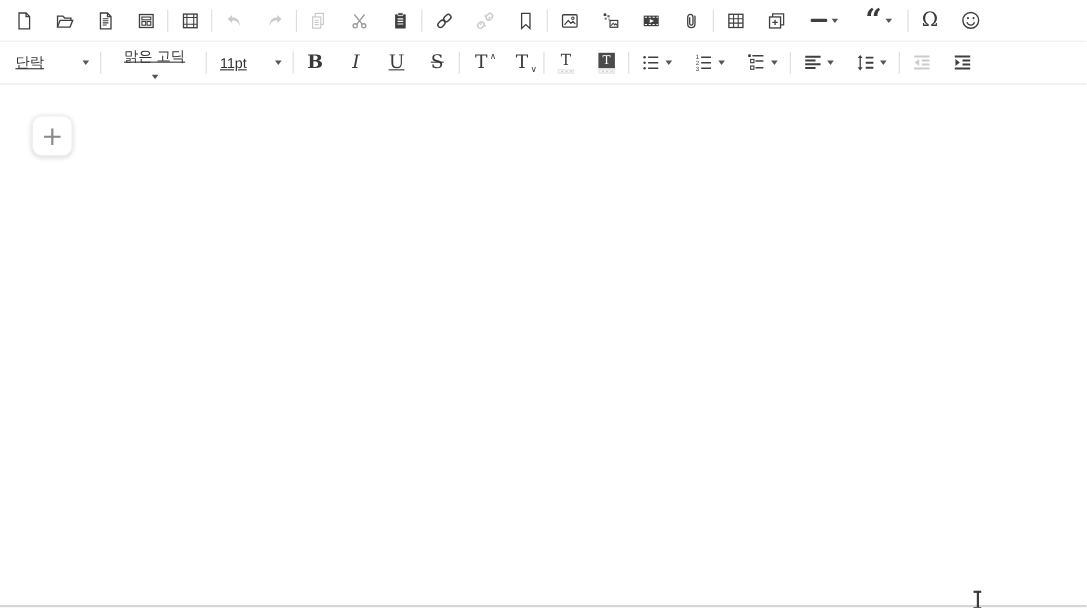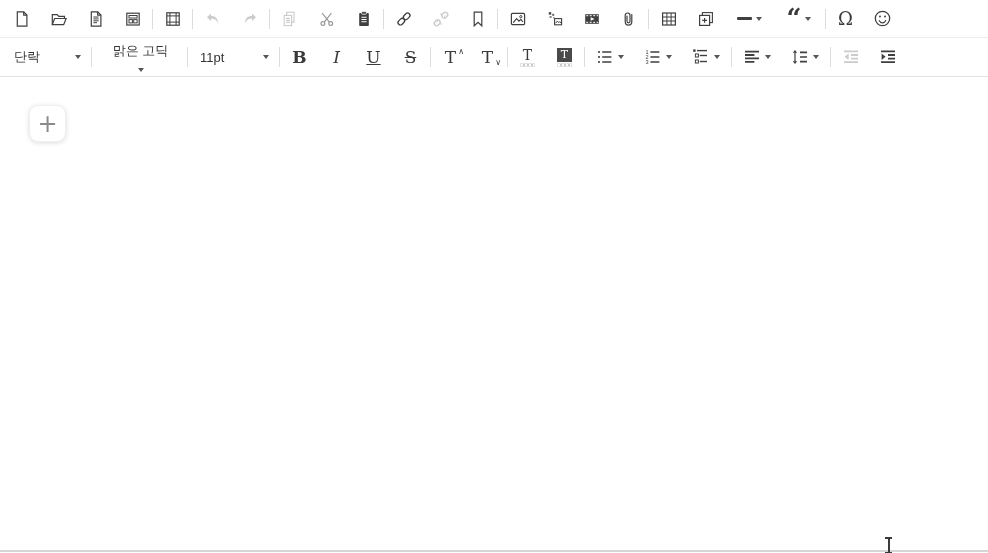--- a/index.html
+++ b/index.html
@@ -19,25 +19,25 @@
   button.tb.listbtn { width:48px; }
   button.tb.disabled { color:#cbcbcb; cursor:default; }
   button.tb.semi { color:#9a9a9a; cursor:default; }
   .ic { display:flex; align-items:center; justify-content:center; }
   .ic svg { display:block; }
 
   .sep { width:1px; height:20px; background:#dcdcdc; margin:0 1px; flex:none; }
 
   
   .dd { display:flex; align-items:center; justify-content:space-between; height:30px;
-    border:none; background:transparent; cursor:pointer; padding:0 9px 0 11px; color:#333; }
+    border:none; background:transparent; cursor:pointer; padding:0 9px 0 11px; color:#333;text-decoration:underline; }
   .dd .dd-label { font-size:13px; color:#333; white-space:nowrap; }
   .dd-paragraph { width:87px; }
   .dd-font { width:93px;flex-direction:column; }
-  .dd-size { width:89px; }
+  .dd-size { width:76px; }
 
   .caret { width:0; height:0; border-left:3.5px solid transparent; border-right:3.5px solid transparent;
     border-top:4.5px solid #555; flex:none; }
 
   
   .glyph { font-family:"DejaVu Serif","Liberation Serif",serif; font-size:17px; color:#3a3a3a; line-height:1; }
   .g-bold { font-weight:bold; }
   .g-italic { font-style:italic; }
   .g-underline { text-decoration:underline; }
   .g-strike { text-decoration:line-through; }

